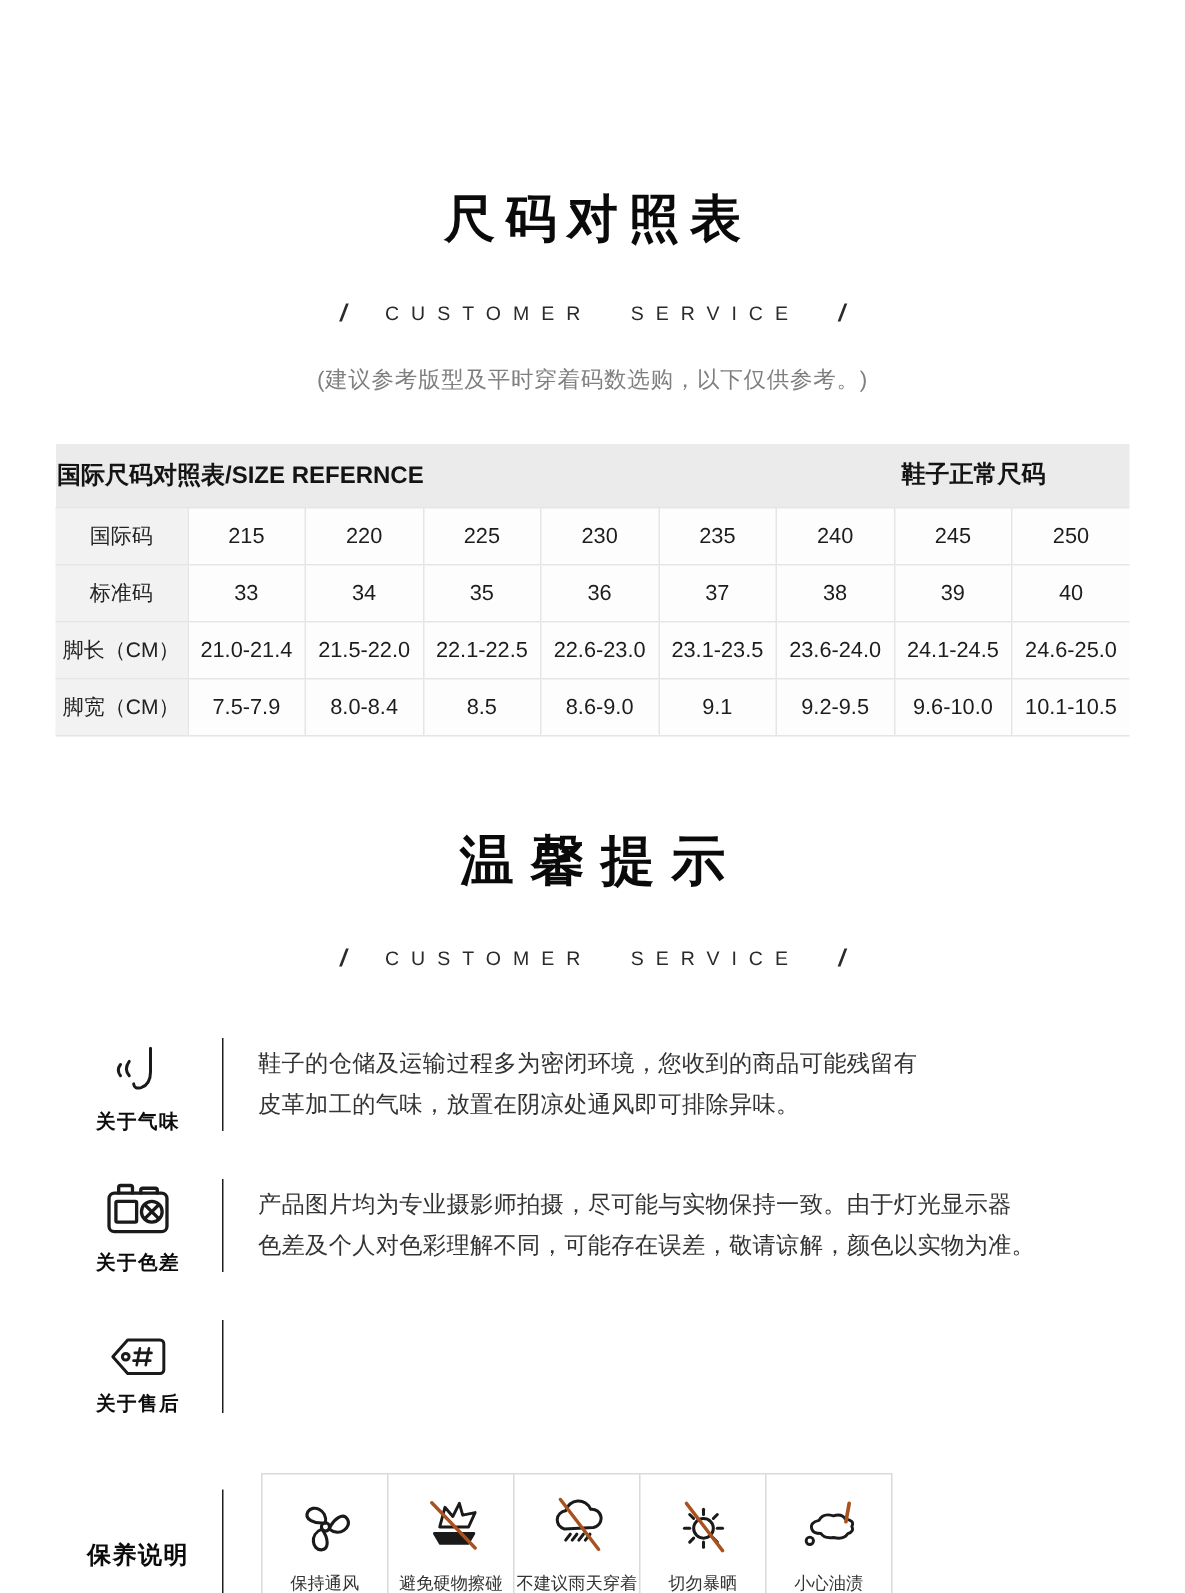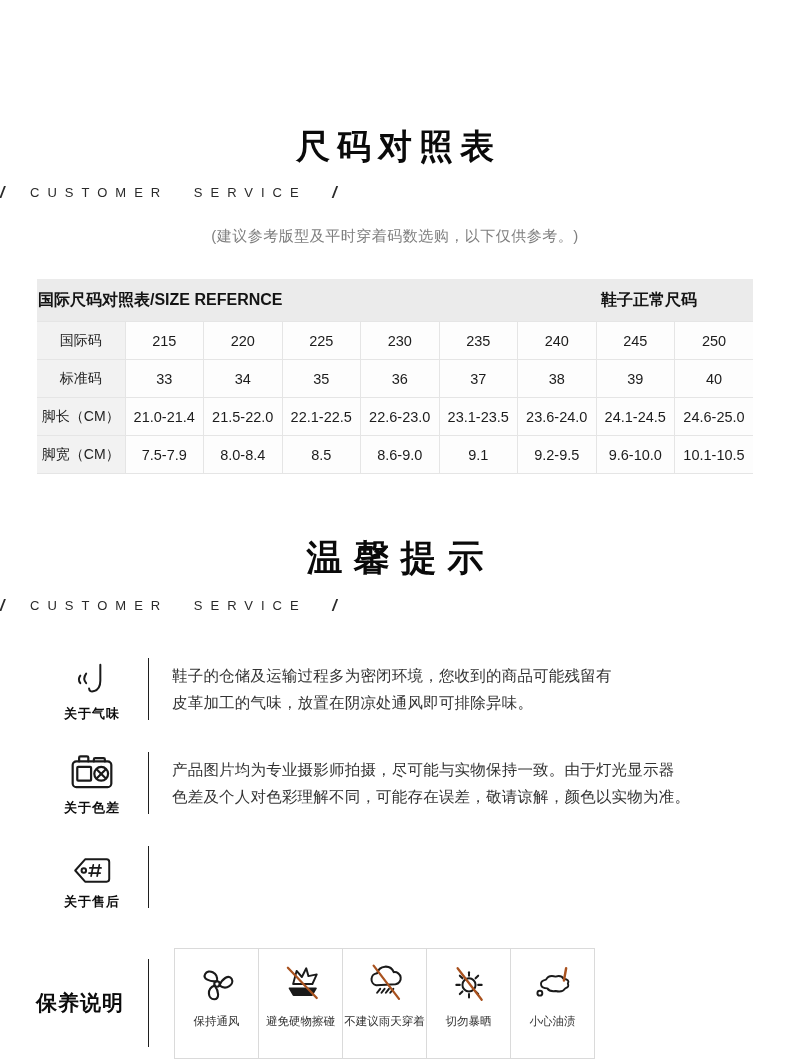--- a/index.html
+++ b/index.html
@@ -3,25 +3,25 @@
 <meta charset="utf-8">
 <style>
   html,body{margin:0;padding:0;background:#fff;}
   body{
     width:790px;height:1062px;position:relative;overflow:hidden;
     font-family:"Liberation Sans","DejaVu Sans",sans-serif;color:#111;
     -webkit-font-smoothing:antialiased;
   }
   .sec-title{
     text-align:center;font-weight:bold;color:#0a0a0a;
-    font-size:34px;letter-spacing:7px;text-indent:7px;line-height:1.1;
+    font-size:34px;letter-spacing:7px;text-indent:7px;line-height:1.1;font-family:Liberation Serif, serif;
   }
   .tips-title{font-size:36px;letter-spacing:11px;text-indent:11px;}
   .cs-line{
-    text-align:left;margin-top:19px;font-size:13px;color:#2a2a2a;
+    text-align:center;margin-top:36px;font-size:13px;color:#2a2a2a;
     letter-spacing:8px;word-spacing:14px;white-space:nowrap;
   }
   .cs-line .slash{font-style:italic;font-size:16px;font-weight:bold;letter-spacing:0;vertical-align:-1px;}
   .note{
     text-align:center;margin-top:25px;font-size:15px;color:#7f7f7f;letter-spacing:0.5px;
   }
   
   table.size-table{
     width:716px;margin:33px auto 0;border-collapse:collapse;table-layout:fixed;
     font-size:14.5px;color:#1c1c1c;
@@ -46,21 +46,21 @@
   .tip-left .ico{height:42px;display:flex;align-items:flex-end;justify-content:center;}
   .tip-left .lbl{margin-top:7px;font-size:13px;font-weight:bold;color:#0c0c0c;letter-spacing:1px;}
   .tip-rule{width:1px;background:#1f1f1f;align-self:center;}
   .rule-tall{height:62px;}
   .tip-text{
     padding-left:23px;display:flex;flex-direction:column;justify-content:center;
     font-size:15.5px;line-height:27.5px;color:#333;letter-spacing:0.2px;
   }
   
   .care-row{display:flex;align-items:center;margin-top:37px;}
-  .care-left{width:112px;flex:0 0 112px;text-align:left;font-size:21px;font-weight:bold;letter-spacing:1px;color:#0c0c0c;}
+  .care-left{width:112px;flex:0 0 112px;text-align:center;font-size:16px;font-weight:bold;letter-spacing:1px;color:#0c0c0c;}
   .care-rule{width:1px;height:88px;background:#1f1f1f;align-self:center;}
   .care-boxes{display:flex;margin-left:25px;}
   .care-box{
     width:83px;height:96px;border:1px solid #dadada;margin-left:-1px;background:#fff;
     display:flex;flex-direction:column;align-items:center;padding-top:13px;box-sizing:content-box;
   }
   .care-box:first-child{margin-left:0;}
   .care-box .cico{height:44px;display:flex;align-items:center;justify-content:center;}
   .care-box .clbl{margin-top:8px;font-size:11.5px;color:#333;white-space:nowrap;}
   .spacer-top{height:128px;}

